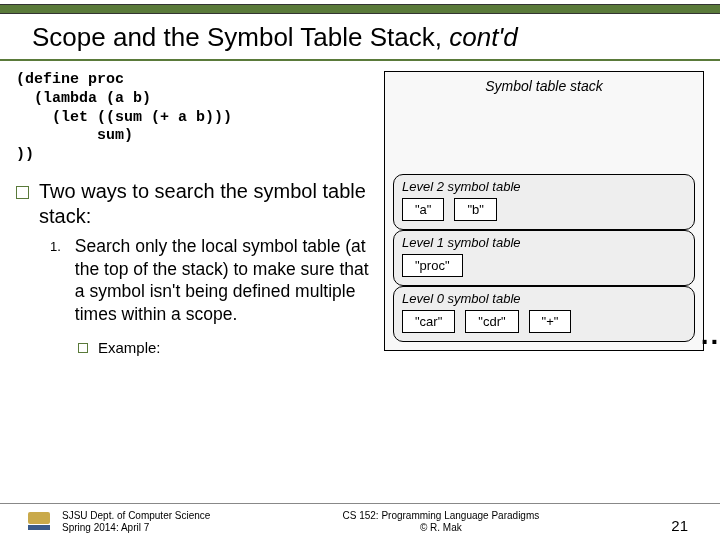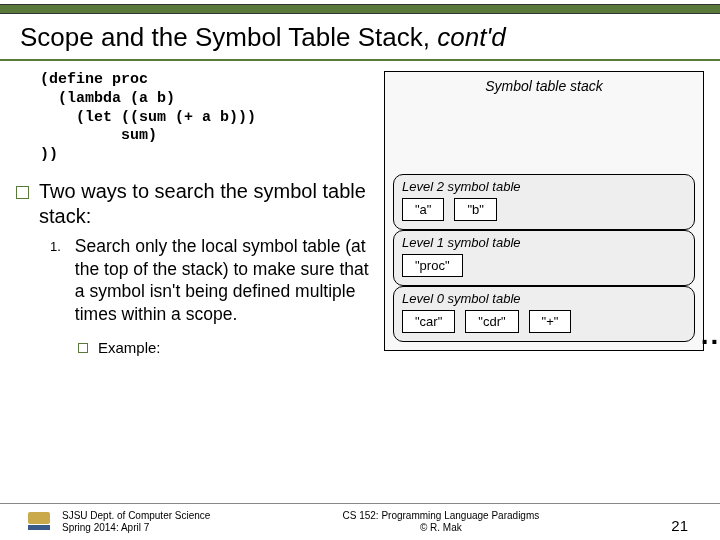--- a/index.html
+++ b/index.html
@@ -14,21 +14,21 @@
   }
   .top-bar {
     height: 8px;
     background: #5a7a3a;
     border-top: 1px solid #333;
     border-bottom: 1px solid #333;
     margin-top: 4px;
   }
   .title {
     font-size: 26px;
-    padding: 8px 20px 4px 20px;
+    padding: 8px 20px 4px 32px;
     font-family: Arial, sans-serif;
   }
   .title .italic { font-style: italic; }
   .thin-line {
     height: 2px;
     background: #5a7a3a;
     margin: 2px 0 10px 0;
   }
   .content {
     display: flex;
@@ -42,21 +42,20 @@
     flex: 1;
     position: relative;
   }
   .code {
     font-family: "Courier New", monospace;
     font-size: 15px;
     font-weight: bold;
     line-height: 1.25;
     white-space: pre;
     margin-bottom: 14px;
-    margin-left: 24px;
   }
   .bullet-row {
     display: flex;
     align-items: flex-start;
     margin-bottom: 6px;
   }
   .bullet-sq {
     width: 11px;
     height: 11px;
     border: 1.5px solid #5a7a3a;

